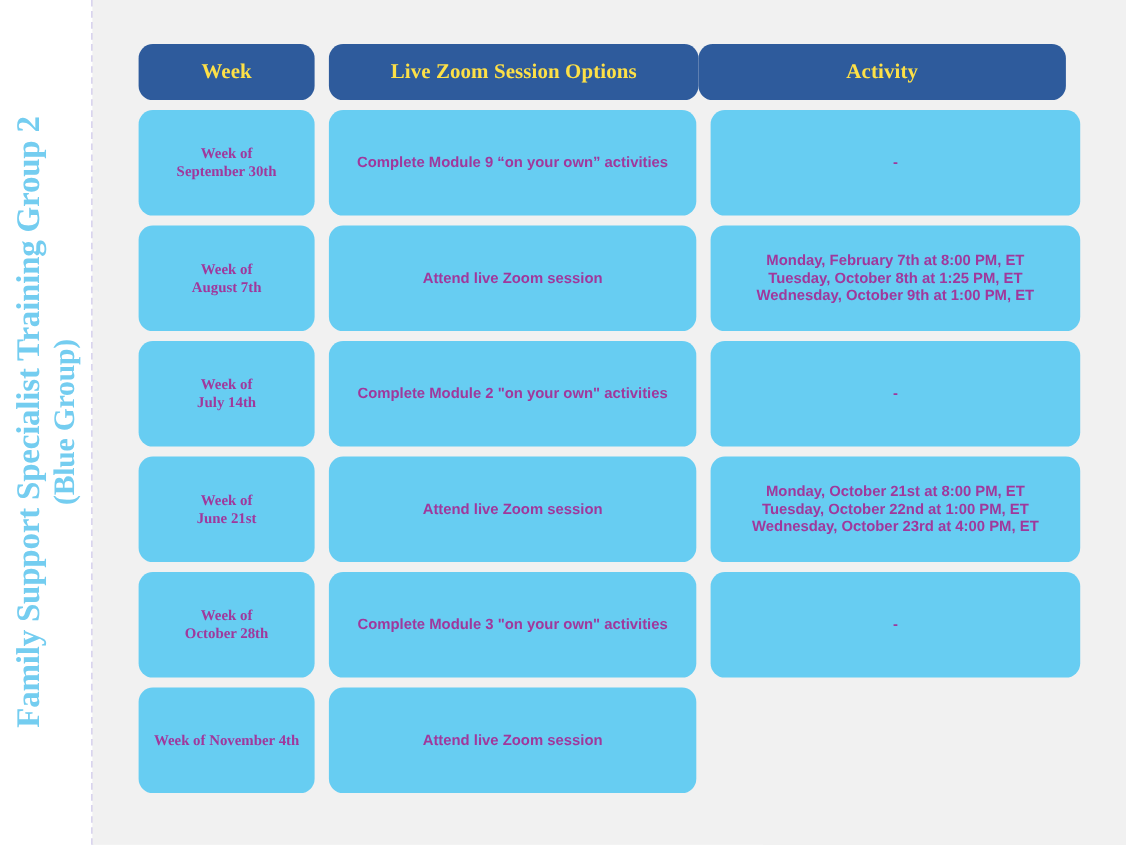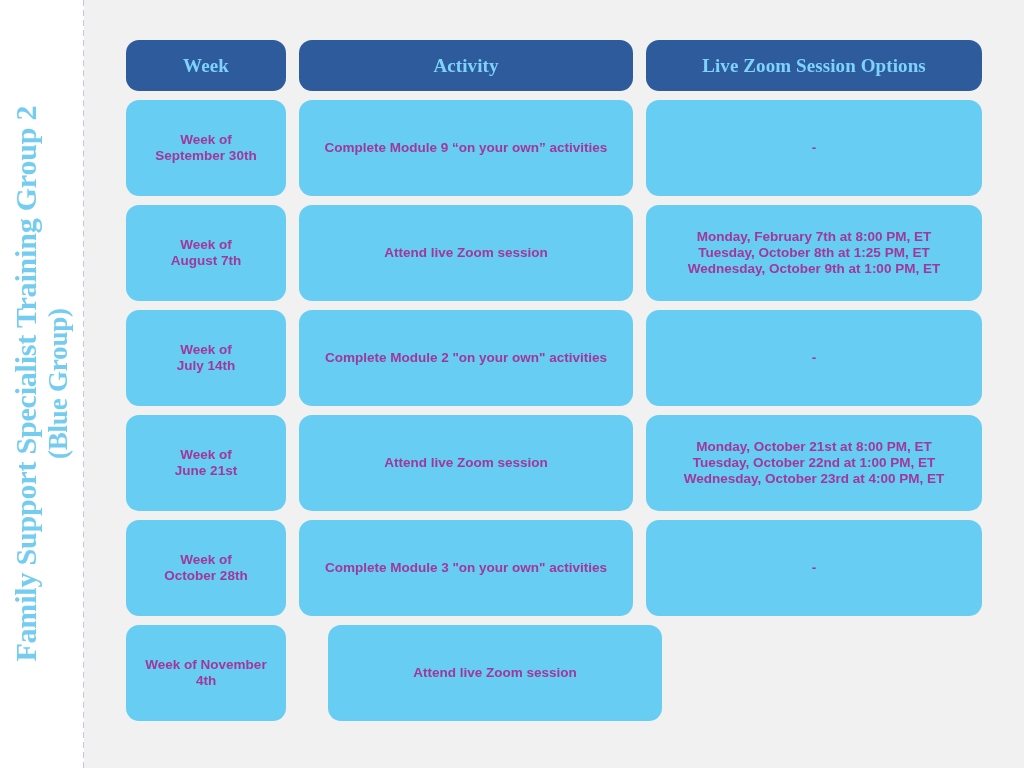--- a/index.html
+++ b/index.html
@@ -73,40 +73,40 @@
   .table {
     position: absolute;
     left: 42px;
     top: 40px;
     width: 856px;
   }
   .row {
     display: flex;
     margin-bottom: 9px;
   }
-  .row:last-child { margin-bottom: 6px; gap: 29px; }
+  .row:last-child { margin-bottom: 6px; }
 
   .cell {
     border-radius: 13px;
     display: flex;
     align-items: center;
     justify-content: center;
     text-align: center;
     box-sizing: border-box;
     padding: 4px 10px;
   }
-  .col-week    { width: 160px; margin-right: 13px; }
+  .col-week    { width: 160px; margin-right: 13px; font-family: Liberation Serif, serif; }
   .col-act     { width: 334px; margin-right: 13px; }
   .col-zoom    { width: 336px; }
 
   
   .header-row .cell {
     background: #2e5b9c;
     height: 51px;
-    color: #7dd3fc;
+    color: #fde047;
     font-family: "Liberation Serif", serif;
     font-weight: bold;
     font-size: 19px;
     letter-spacing: 0.1px;
   }
 
   
   .body-row .cell {
     background: #67cdf2;
     color: #a0389c;
@@ -137,22 +137,22 @@
       </div>
     </div>
   </div>
   <div class="sidebar-divider"></div>
 
   <div class="main">
     <div class="table">
 
       <div class="row header-row">
         <div class="cell col-week">Week</div>
+        <div class="cell col-zoom">Live Zoom Session Options</div>
         <div class="cell col-act">Activity</div>
-        <div class="cell col-zoom">Live Zoom Session Options</div>
       </div>
 
       <div class="row body-row r1">
         <div class="cell col-week">
           <div>
             <span>Week of</span><br>
             <span>September 30th</span>
           </div>
         </div>
         <div class="cell col-act">Complete Module 9 “on your own” activities</div>

